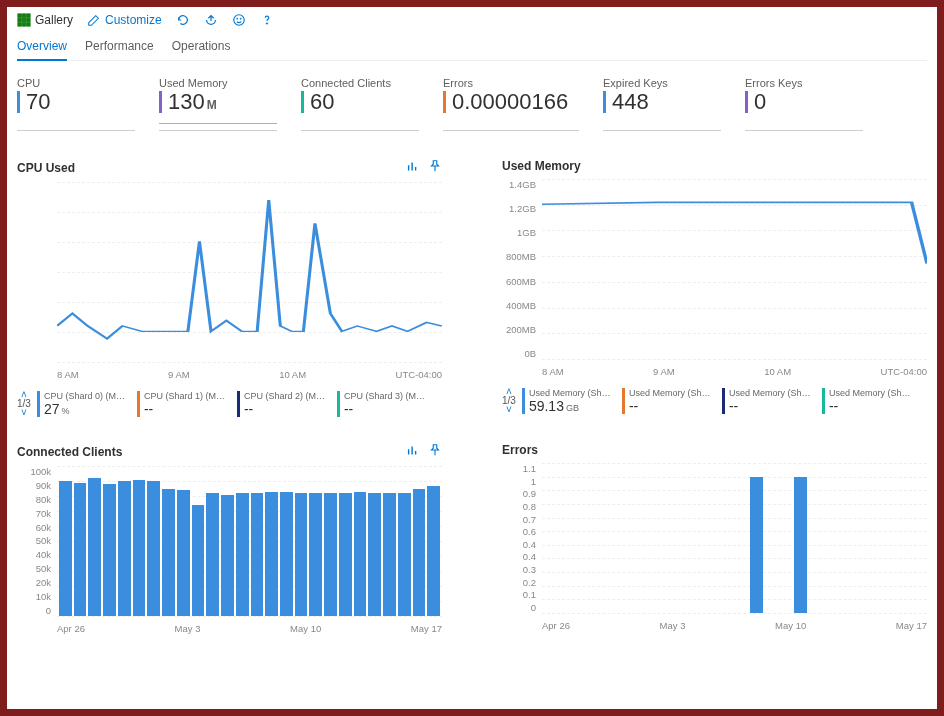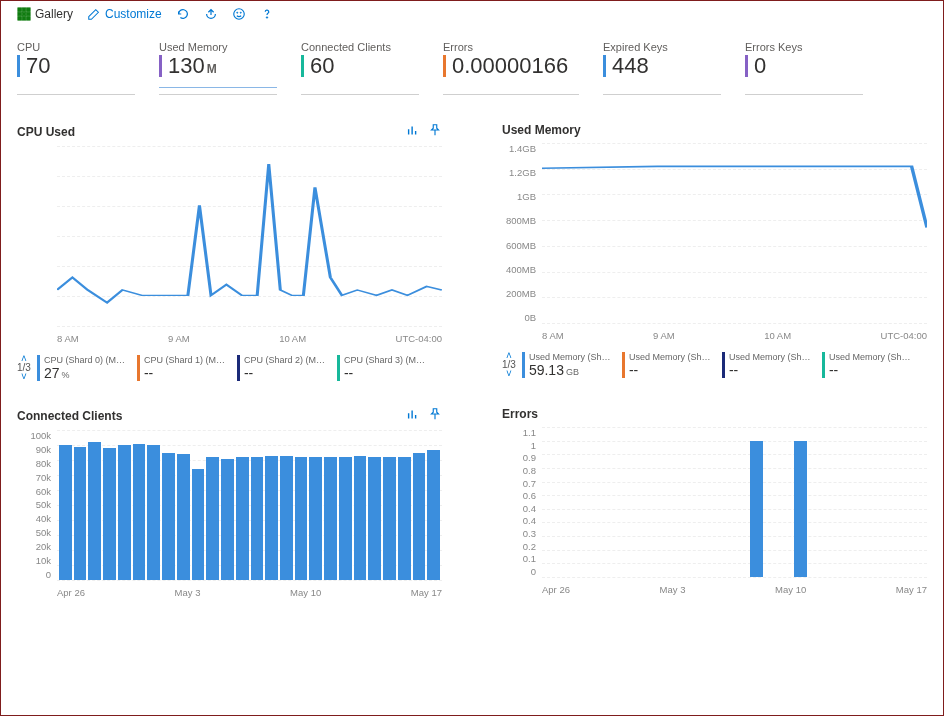--- a/index.html
+++ b/index.html
@@ -1,17 +1,17 @@
 <!DOCTYPE html>
 <html><head>
 <meta charset="utf-8">
 <style>
   * { box-sizing: border-box; margin: 0; padding: 0; }
   body { font-family: "Segoe UI", Arial, sans-serif; font-size: 12px; color: #323130; background: #fff; }
-  .page { width: 944px; height: 716px; border: 1px solid #7f1d1d; overflow: hidden; padding: 6px 16px; }
+  .page { width: 944px; height: 716px; border: 7px solid #7f1d1d; overflow: hidden; padding: 6px 10px; }
 
   .toolbar { display: flex; align-items: center; gap: 14px; font-size: 12px; color: #323130; padding-bottom: 4px;}
   .toolbar .tbitem { display: inline-flex; align-items: center; gap: 4px; cursor: pointer; }
   .toolbar svg { width: 14px; height: 14px; }
   .toolbar .green svg { stroke:#107c10; fill:#107c10; }
   .toolbar .blue { color:#0078d4; }
   .toolbar .blue svg { stroke:#0078d4; fill:none; }
 
   .pivot { display:flex; gap:18px; font-size:12px; margin-top:4px; border-bottom:1px solid #eee; }
   .pivot div { padding:4px 0 6px; cursor:pointer; color:#605e5c; }
@@ -96,20 +96,25 @@
         </svg>
   </span>
   <span class="tbitem blue">
     <svg viewBox="0 0 16 16">
           <path d="M6 5.5 a2 2 0 1 1 3 1.7 c-1 .6-1 1-1 1.8" stroke-width="1.4"></path>
           <circle cx="8" cy="12" r="0.8" fill="#0078d4"></circle>
         </svg>
   </span>
 </div>
 
+<div class="pivot">
+  <div class="active">Overview</div>
+  <div>Performance</div>
+  <div>Operations</div>
+</div>
 
 <div class="summary" id="summary">
       <div class="tile">
         <div class="tlabel">CPU</div>
     <div class="tval" style="border-color:#3b8edd">
           <span>70</span>
         </div>
     <div class="spark"></div>
       </div>
       <div class="tile">

